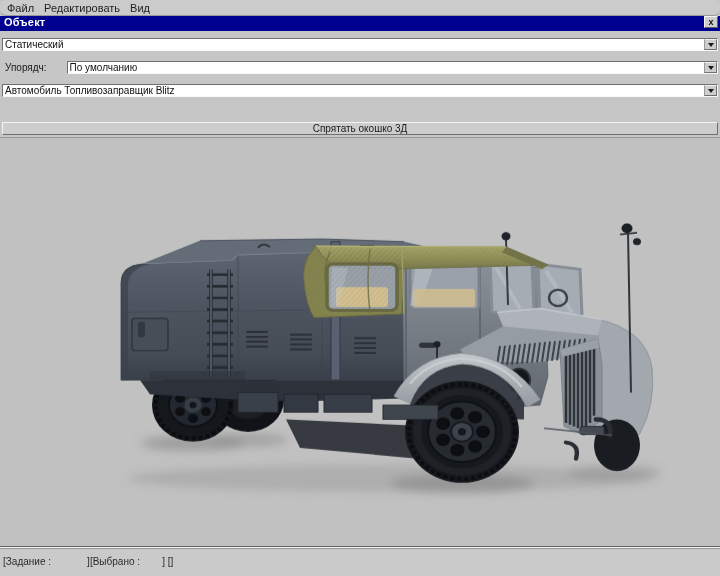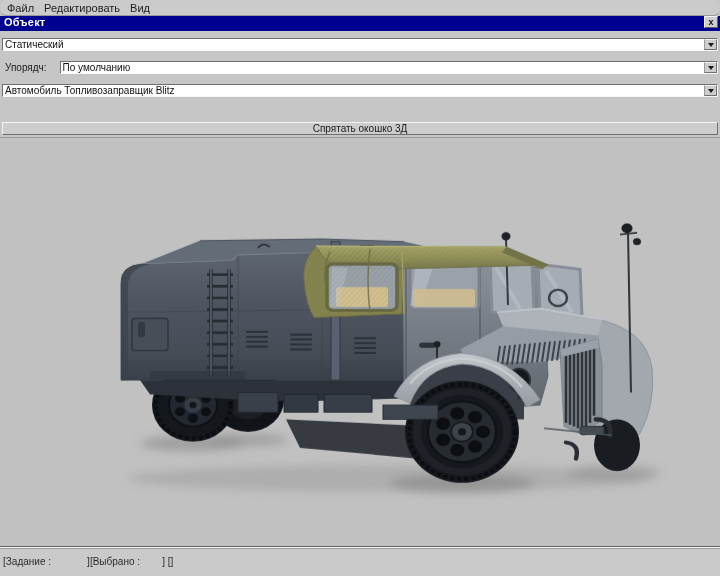--- a/index.html
+++ b/index.html
@@ -42,21 +42,21 @@
   .crow { display:flex; align-items:center; height:22px; margin-bottom:1px; }
   .combo { flex:1; display:flex; height:13px; background:#fff;
            border:1px solid; border-color:#6f6f6f #f8f8f8 #f8f8f8 #6f6f6f; }
   .combo-val { flex:1; font-size:10px; line-height:11px; padding-left:2px; color:#111;
                white-space:nowrap; overflow:hidden; }
   .combo-btn { width:13px; background:#cdcdcd; cursor:default;
                border-left:1px solid #9a9a9a; border-top:1px solid #f2f2f2;
                border-bottom:1px solid #6f6f6f; border-right:1px solid #6f6f6f;
                display:flex; align-items:center; justify-content:center; }
   .arr { width:0; height:0; border:3px solid transparent; border-top:4px solid #1a1a1a; margin-top:4px; }
-  .sort-label { font-size:10px; color:#1a1a1a; padding:0 13px 0 3px; }
+  .sort-label { font-size:10px; color:#1a1a1a; padding:0 20px 0 3px; }
   .wide-btn { display:block; width:100%; height:13px; background:#cdcdcd;
               border:1px solid; border-color:#f4f4f4 #6f6f6f #6f6f6f #f4f4f4;
               font-size:10px; line-height:10px; color:#1a1a1a; text-align:center;
               padding:0; font-family:inherit;margin-top:21px; }
 
   
   .viewport { flex:1 1 auto; background:#c1c1c1; border-top:1px solid #9b9b9b; overflow:hidden; }
   .viewport svg { display:block; width:100%; height:100%; }
 
   

